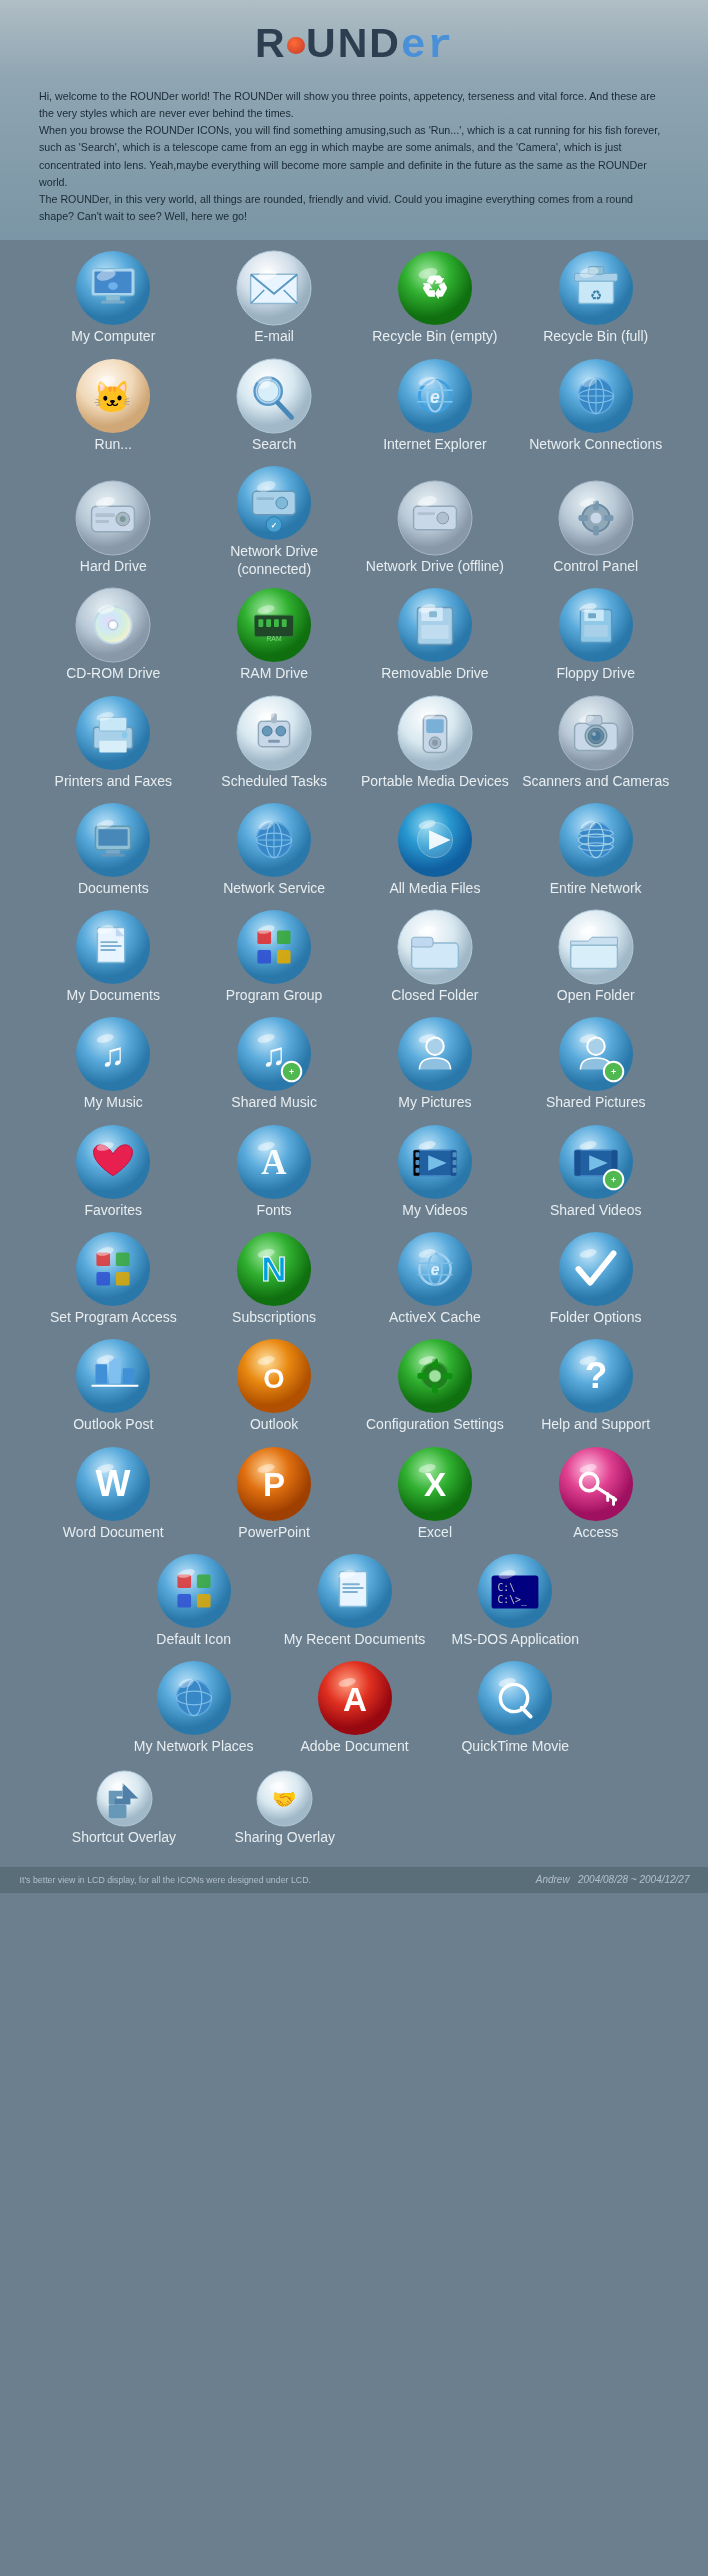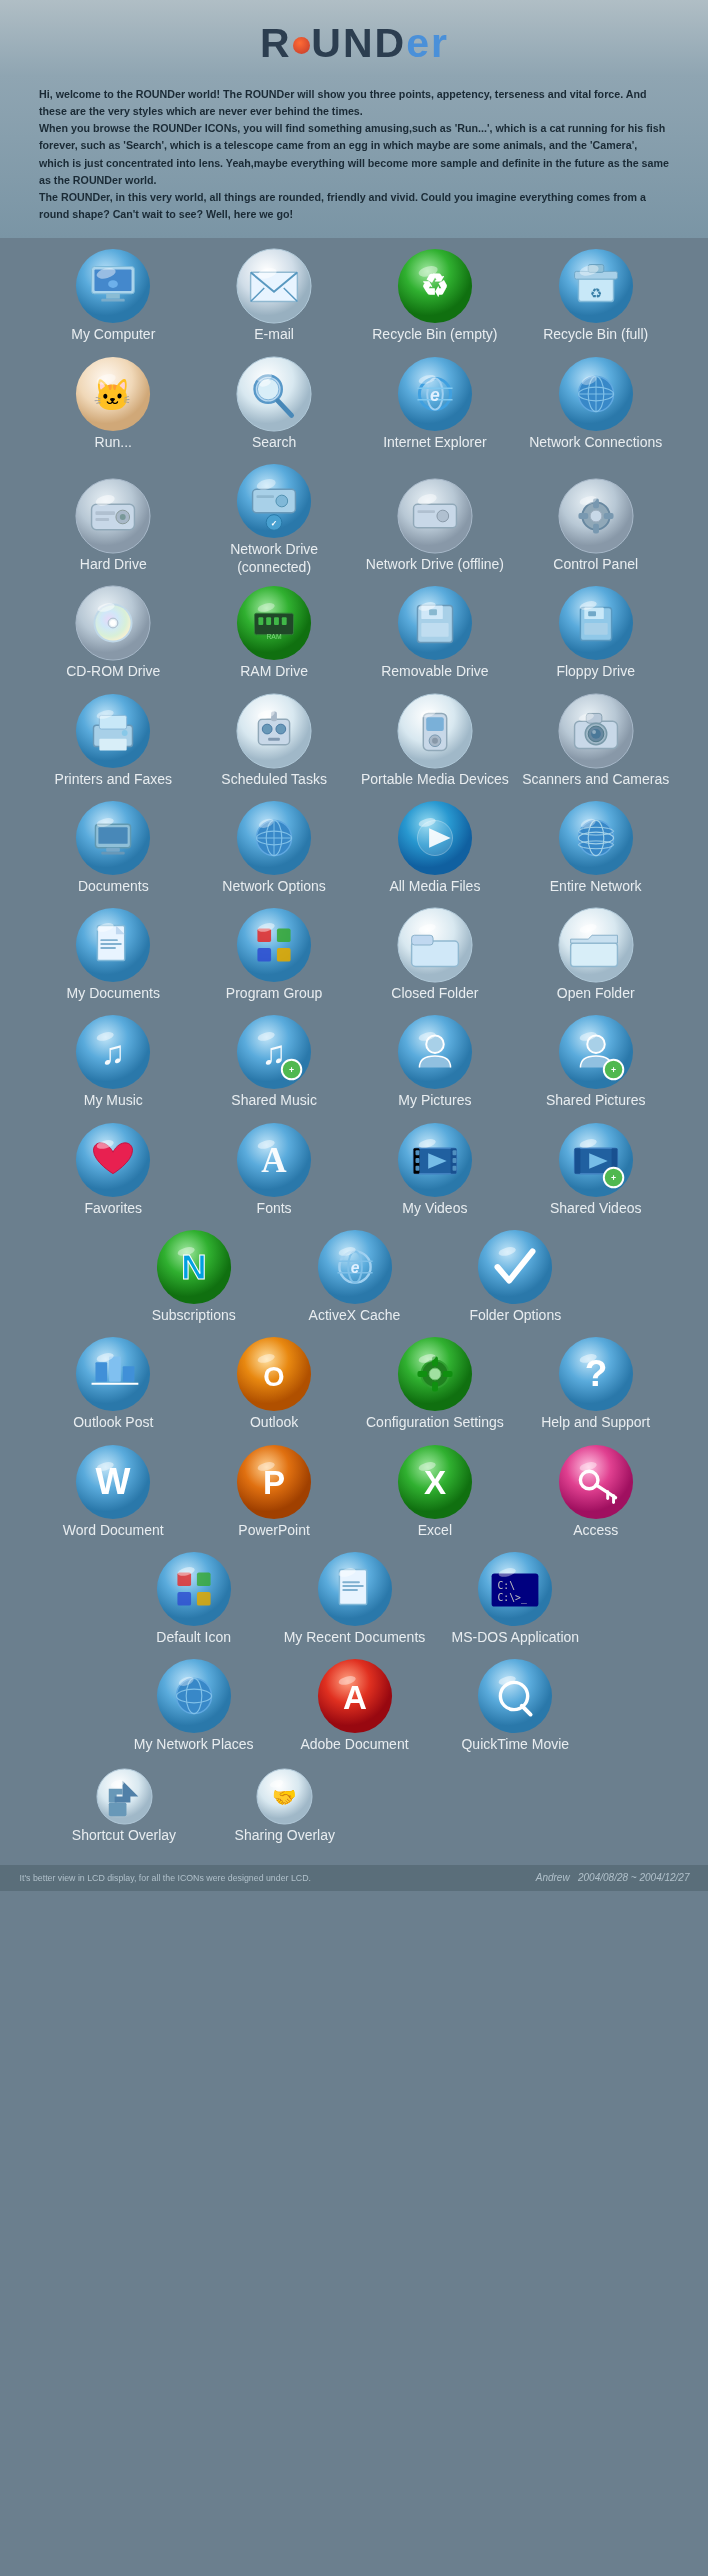--- a/index.html
+++ b/index.html
@@ -32,21 +32,20 @@
       vertical-align: middle;
       margin: 0 1px;
     }
 
     .description {
       background: linear-gradient(180deg, #8fa5b2 0%, #7a95a5 100%);
       padding: 9.8px 39px 14.6px 39px;
       font-size: 10.7px;
       color: #1a2a35;
       line-height: 1.5;
-      font-weight: bold;
     }
 
     .icons-container {
       background: #6b7f8e;
       padding: 9.8px 19.5px;
     }
 
     .icon-row {
       display: flex;
       justify-content: center;
@@ -89,21 +88,21 @@
       position: relative;
       width: 78px;
       height: 78px;
     }
   </style>
 </head>
 <body>
 
 <div class="header">
   <h1>
-    R<span class="dot"></span>UND<span style="color:#4a90d9;">er</span>
+    R<span class="dot"></span>UND<span style="color:#4a90d9;font-family:Liberation Mono, monospace;">er</span>
   </h1>
 </div>
 
 <div class="description">
   <p style="white-space:pre-line; font-size:10.7px; color:#1a2a35; line-height:1.6;">Hi, welcome to the ROUNDer world! The ROUNDer will show you three points, appetency, terseness and vital force. And these are the very styles which are never ever behind the times.
 When you browse the ROUNDer ICONs, you will find something amusing,such as 'Run...', which is a cat running for his fish forever, such as 'Search', which is a telescope came from an egg in which maybe are some animals, and the 'Camera', which is just concentrated into lens. Yeah,maybe everything will become more sample and definite in the future as the same as the ROUNDer world.
 The ROUNDer, in this very world, all things are rounded, friendly and vivid. Could you imagine everything comes from a round shape? Can't wait to see? Well, here we go!</p>
 </div>
 
 <div class="icons-container">
@@ -607,21 +606,21 @@
           </defs>
           <circle cx="40" cy="40" r="38" fill="url(#bg-b10)"></circle>
           <circle cx="40" cy="40" r="18" fill="#3888c8" stroke="#60a8e0" stroke-width="1.5"></circle>
           <ellipse cx="40" cy="40" rx="8" ry="18" fill="none" stroke="#80c0e8" stroke-width="1.2"></ellipse>
           <ellipse cx="40" cy="40" rx="18" ry="7" fill="none" stroke="#80c0e8" stroke-width="1.2"></ellipse>
           <line x1="22" y1="40" x2="58" y2="40" stroke="#80c0e8" stroke-width="1"></line>
           <line x1="40" y1="22" x2="40" y2="58" stroke="#80c0e8" stroke-width="1"></line>
           <ellipse cx="32" cy="25" rx="8" ry="4" fill="rgba(255,255,255,0.35)" transform="rotate(-20,32,25)"></ellipse>
         </svg>
       </div>
-      <span class="icon-label">Network Options</span>
+      <span class="icon-label">Network Service</span>
     </div>
 
     <div class="icon-item">
       <div class="icon-wrapper">
         <svg width="78" height="78" viewBox="0 0 80 80">
           <defs>
             <radialGradient id="bg-blue-play" cx="40%" cy="30%" r="60%">
               <stop offset="0%" stop-color="#90d8f0"></stop>
               <stop offset="50%" stop-color="#2898d0"></stop>
               <stop offset="100%" stop-color="#1060a0"></stop>
@@ -918,20 +917,41 @@
           <circle cx="58" cy="58" r="10" fill="#50b850" stroke="white" stroke-width="2"></circle>
           <text x="58" y="62" text-anchor="middle" font-size="9" fill="white" font-weight="bold">+</text>
           <ellipse cx="32" cy="23" rx="9" ry="4" fill="rgba(255,255,255,0.45)" transform="rotate(-15,32,23)"></ellipse>
         </svg>
       </div>
       <span class="icon-label">Shared Videos</span>
     </div>
   </div>
 
   <div class="icon-row">
+    <div class="icon-item">
+      <div class="icon-wrapper">
+        <svg width="78" height="78" viewBox="0 0 80 80">
+          <defs>
+            <radialGradient id="bg-b22" cx="40%" cy="30%" r="60%">
+              <stop offset="0%" stop-color="#c0e4f8"></stop>
+              <stop offset="50%" stop-color="#5aabdc"></stop>
+              <stop offset="100%" stop-color="#2a78aa"></stop>
+            </radialGradient>
+          </defs>
+          <circle cx="40" cy="40" r="38" fill="url(#bg-b22)"></circle>
+
+          <rect x="23" y="23" width="14" height="14" rx="2" fill="#e03030" opacity="0.85"></rect>
+          <rect x="43" y="23" width="14" height="14" rx="2" fill="#38a838" opacity="0.85"></rect>
+          <rect x="23" y="43" width="14" height="14" rx="2" fill="#3050d0" opacity="0.85"></rect>
+          <rect x="43" y="43" width="14" height="14" rx="2" fill="#e0a800" opacity="0.85"></rect>
+          <ellipse cx="32" cy="22" rx="9" ry="4" fill="rgba(255,255,255,0.45)" transform="rotate(-15,32,22)"></ellipse>
+        </svg>
+      </div>
+      <span class="icon-label">Set Program Access</span>
+    </div>
 
     <div class="icon-item">
       <div class="icon-wrapper">
         <svg width="78" height="78" viewBox="0 0 80 80">
           <defs>
             <radialGradient id="bg-g3" cx="40%" cy="30%" r="60%">
               <stop offset="0%" stop-color="#a0e8a0"></stop>
               <stop offset="50%" stop-color="#30b030"></stop>
               <stop offset="100%" stop-color="#107010"></stop>
             </radialGradient>

